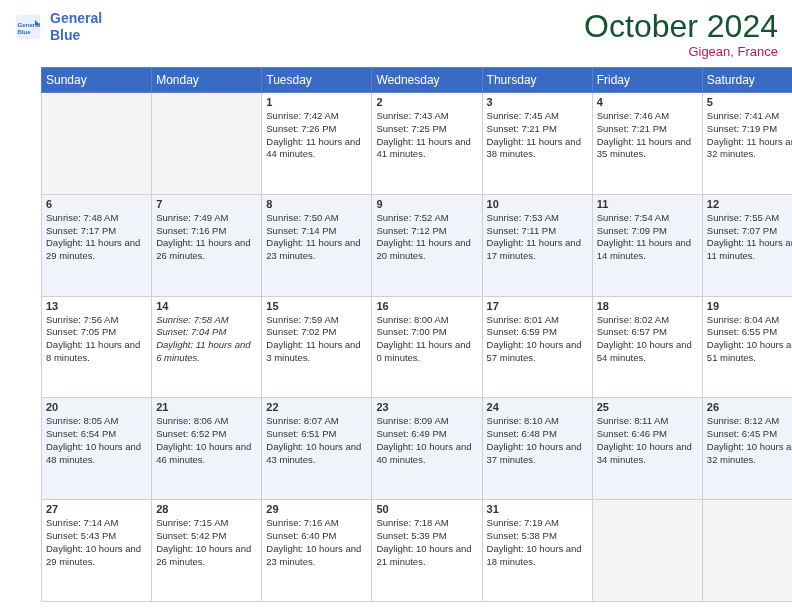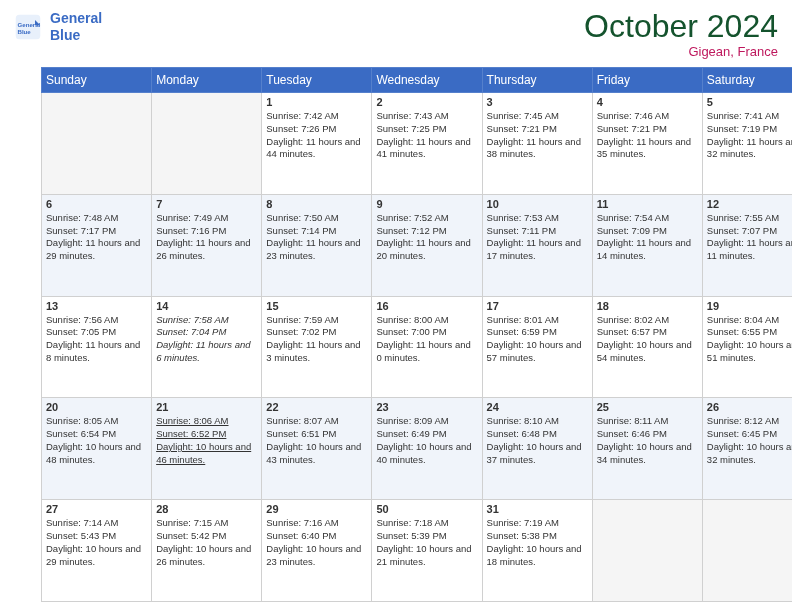--- a/index.html
+++ b/index.html
@@ -260,21 +260,21 @@
         </tr>
         <tr class="row-shaded">
           <td>
             <span class="day-num">20</span>
             <div class="day-info" style="white-space: pre-line;">Sunrise: 8:05 AM
 Sunset: 6:54 PM
 Daylight: 10 hours and 48 minutes.</div>
           </td>
           <td>
             <span class="day-num">21</span>
-            <div class="day-info" style="white-space: pre-line; text-decoration: underline;">Sunrise: 8:06 AM
+            <div class="day-info" style="white-space: pre-line;">Sunrise: 8:06 AM
 Sunset: 6:52 PM
 Daylight: 10 hours and 46 minutes.</div>
           </td>
           <td>
             <span class="day-num">22</span>
             <div class="day-info" style="white-space: pre-line;">Sunrise: 8:07 AM
 Sunset: 6:51 PM
 Daylight: 10 hours and 43 minutes.</div>
           </td>
           <td>

